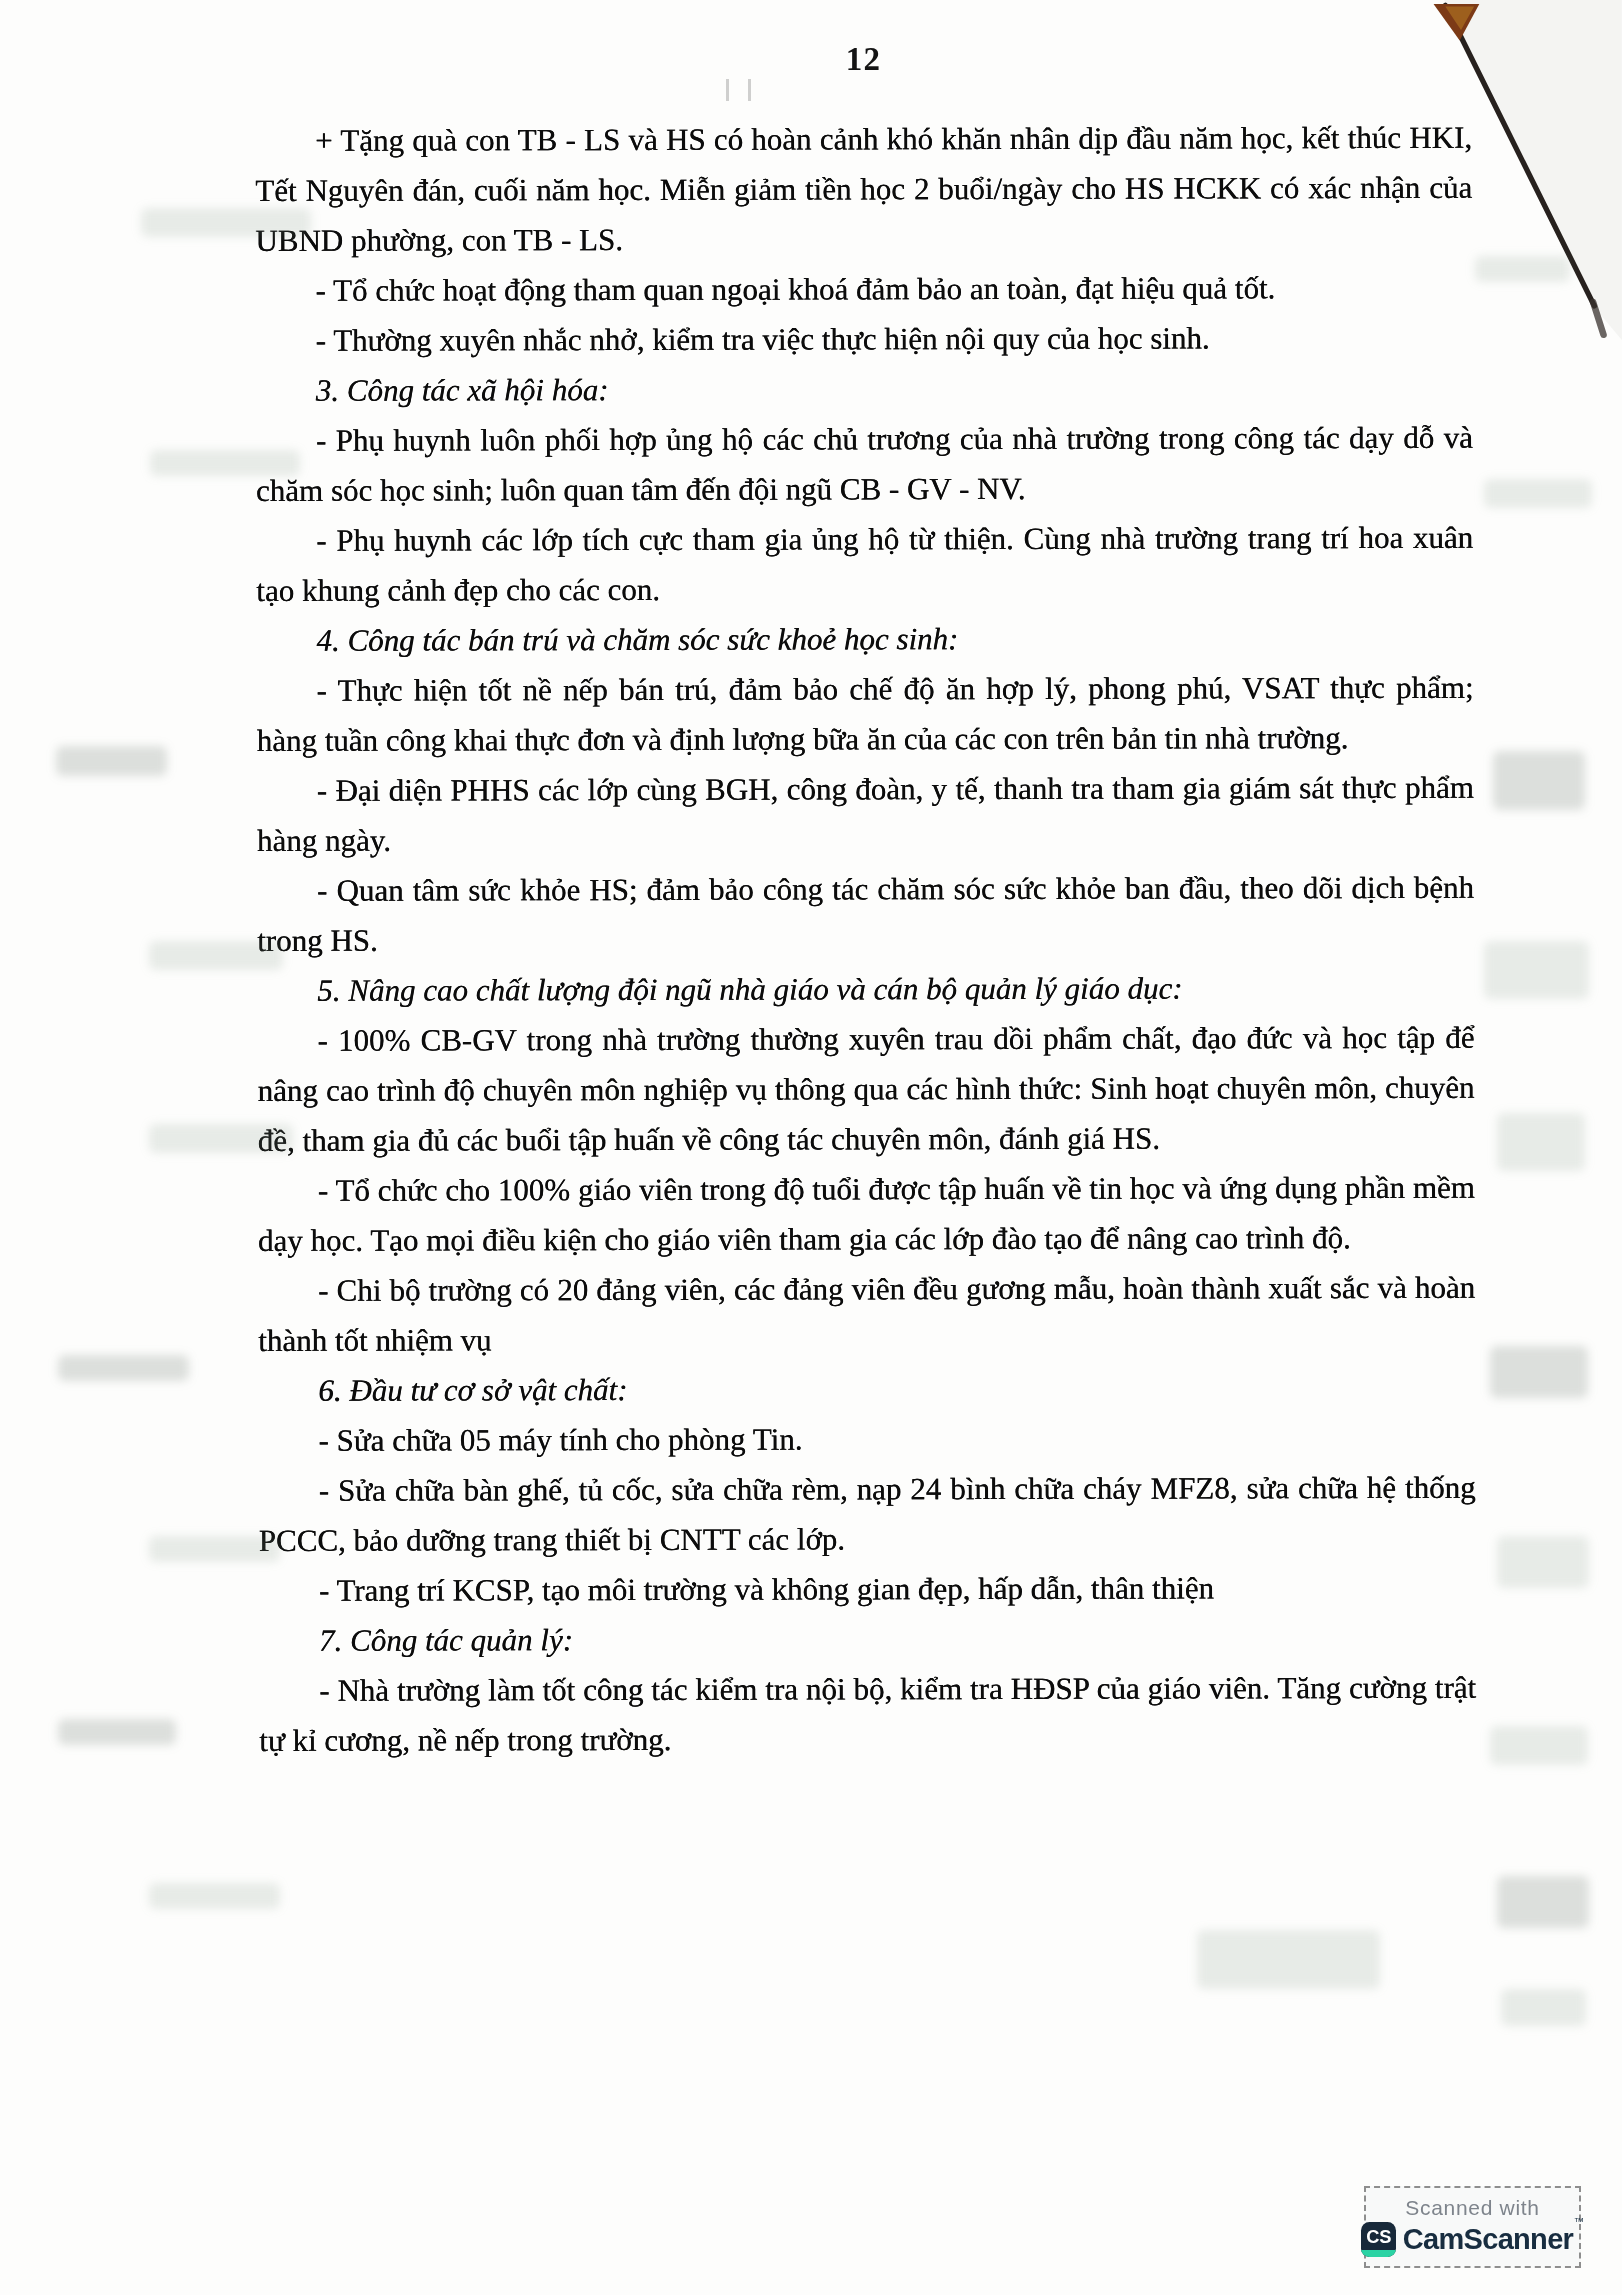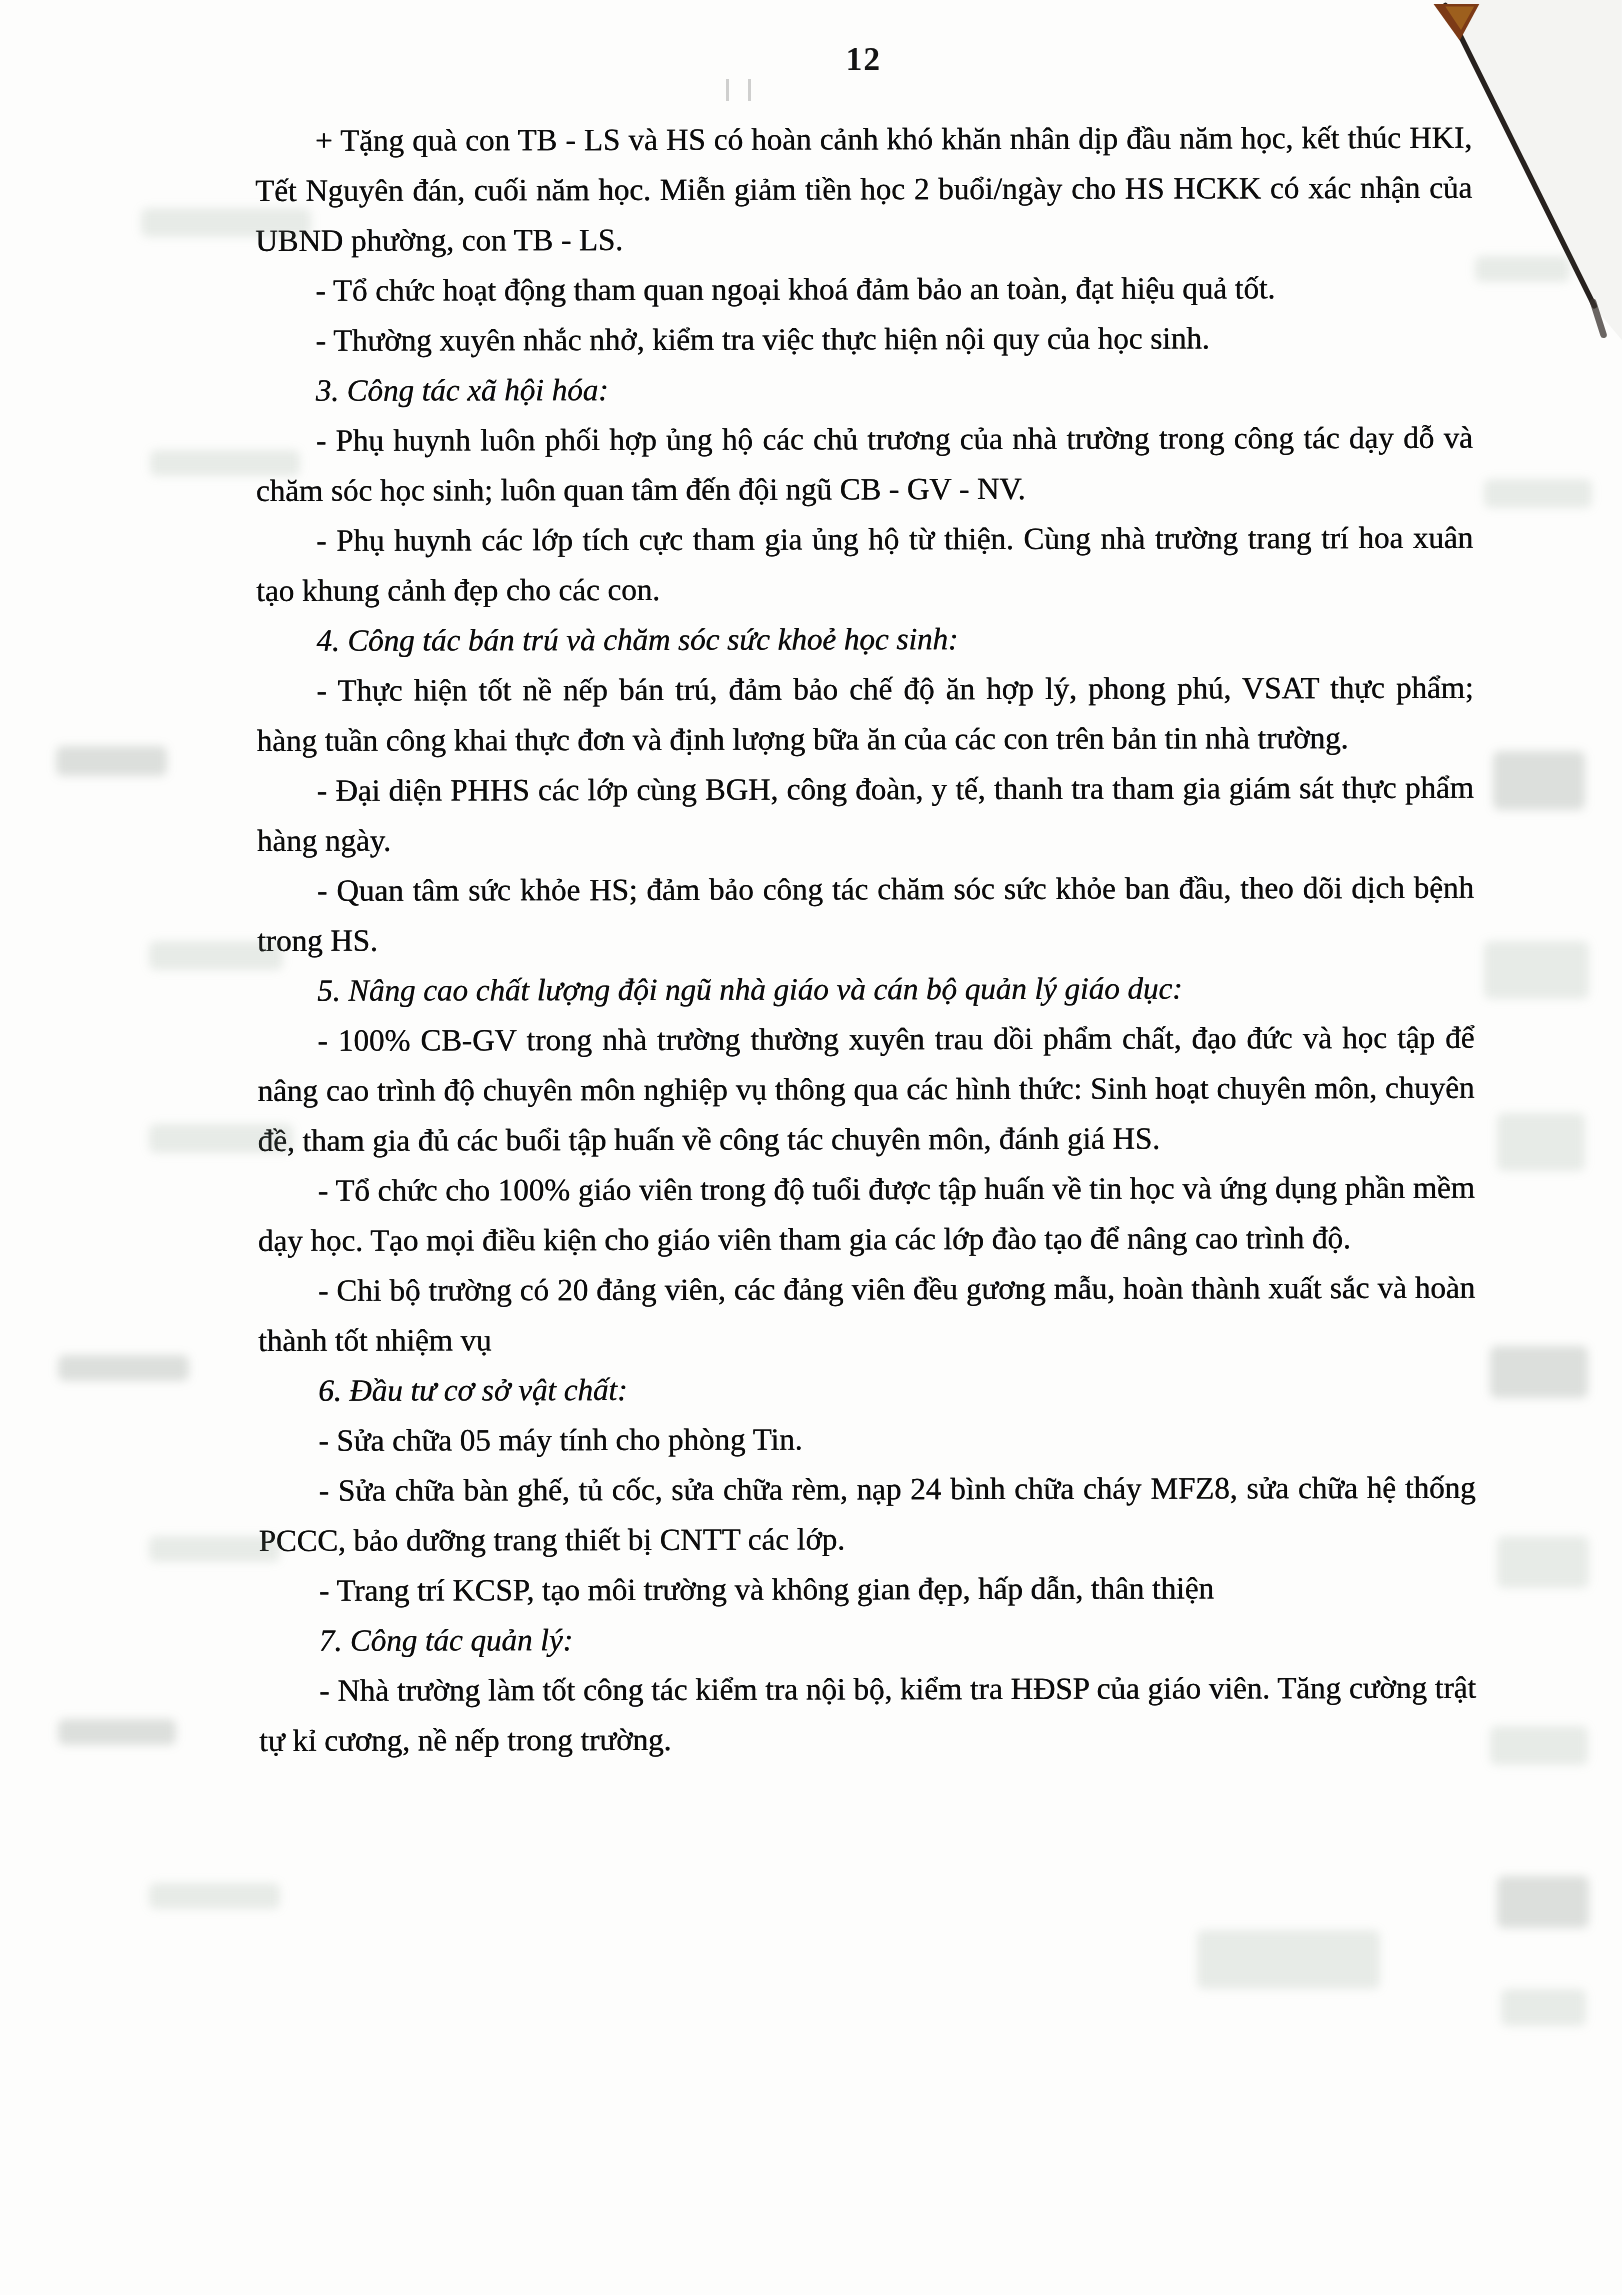--- a/index.html
+++ b/index.html
@@ -210,15 +210,27 @@
   <div class="smudge dark" style="left:1493px; top:751px; width:92px; height:59px;"></div>
   <div class="smudge" style="left:1484px; top:941px; width:105px; height:58px;"></div>
   <div class="smudge" style="left:1497px; top:1113px; width:88px; height:58px;"></div>
   <div class="smudge dark" style="left:1490px; top:1346px; width:98px; height:52px;"></div>
   <div class="smudge" style="left:1497px; top:1536px; width:92px; height:52px;"></div>
   <div class="smudge" style="left:1490px; top:1726px; width:98px; height:39px;"></div>
   <div class="smudge dark" style="left:1497px; top:1876px; width:92px; height:52px;"></div>
   <div class="smudge" style="left:1197px; top:1930px; width:183px; height:59px;"></div>
   <div class="smudge" style="left:1501px; top:1989px; width:85px; height:37px;"></div>
 
+  <div class="watermark">
+    <div class="wm-scanned">Scanned with</div>
+    <div class="wm-row">
+      <div class="cs-icon">
+        <span class="cs-letters">CS</span>
+        <span class="cs-teal"></span>
+      </div>
+      <div>
+        <span class="wm-brand">CamScanner</span><span class="wm-tm">™</span>
+      </div>
+    </div>
+  </div>
 
 </div>
 
 
 </body></html>

